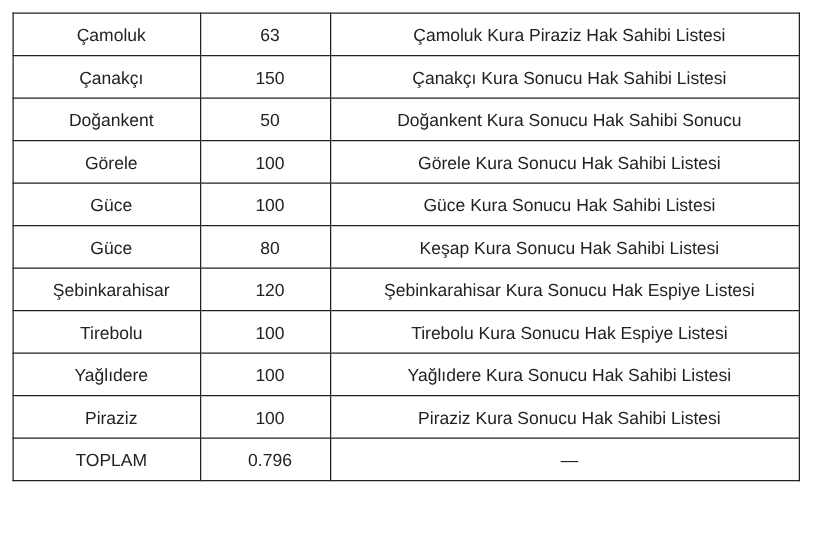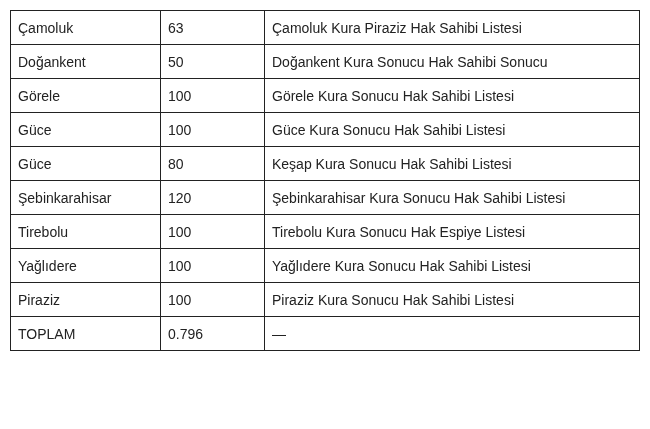--- a/index.html
+++ b/index.html
@@ -25,39 +25,45 @@
       font-size: 14px;
     }
     table.kura-table td {
       border: 1px solid #222222;
       height: 33px;
       padding: 0 0 0 7px;
       vertical-align: middle;
       white-space: nowrap;
       overflow: hidden;
       line-height: 16px;
+      text-align: center;
     }
     col.c1 { width: 150px; }
     col.c2 { width: 104px; }
     col.c3 { width: 375px; }
   </style>
 </head>
 <body>
 
 <table class="kura-table">
   <colgroup>
     <col class="c1">
       <col class="c2">
       <col class="c3">
   </colgroup>
   <tbody>
     <tr>
       <td>Çamoluk</td>
       <td>63</td>
       <td>Çamoluk Kura Piraziz Hak Sahibi Listesi</td>
+    </tr>
+    <tr>
+      <td>Çanakçı</td>
+      <td>150</td>
+      <td>Çanakçı Kura Sonucu Hak Sahibi Listesi</td>
     </tr>
     <tr>
       <td>Doğankent</td>
       <td>50</td>
       <td>Doğankent Kura Sonucu Hak Sahibi Sonucu</td>
     </tr>
     <tr>
       <td>Görele</td>
       <td>100</td>
       <td>Görele Kura Sonucu Hak Sahibi Listesi</td>
@@ -68,21 +74,21 @@
       <td>Güce Kura Sonucu Hak Sahibi Listesi</td>
     </tr>
     <tr>
       <td>Güce</td>
       <td>80</td>
       <td>Keşap Kura Sonucu Hak Sahibi Listesi</td>
     </tr>
     <tr>
       <td>Şebinkarahisar</td>
       <td>120</td>
-      <td>Şebinkarahisar Kura Sonucu Hak Sahibi Listesi</td>
+      <td>Şebinkarahisar Kura Sonucu Hak Espiye Listesi</td>
     </tr>
     <tr>
       <td>Tirebolu</td>
       <td>100</td>
       <td>Tirebolu Kura Sonucu Hak Espiye Listesi</td>
     </tr>
     <tr>
       <td>Yağlıdere</td>
       <td>100</td>
       <td>Yağlıdere Kura Sonucu Hak Sahibi Listesi</td>

